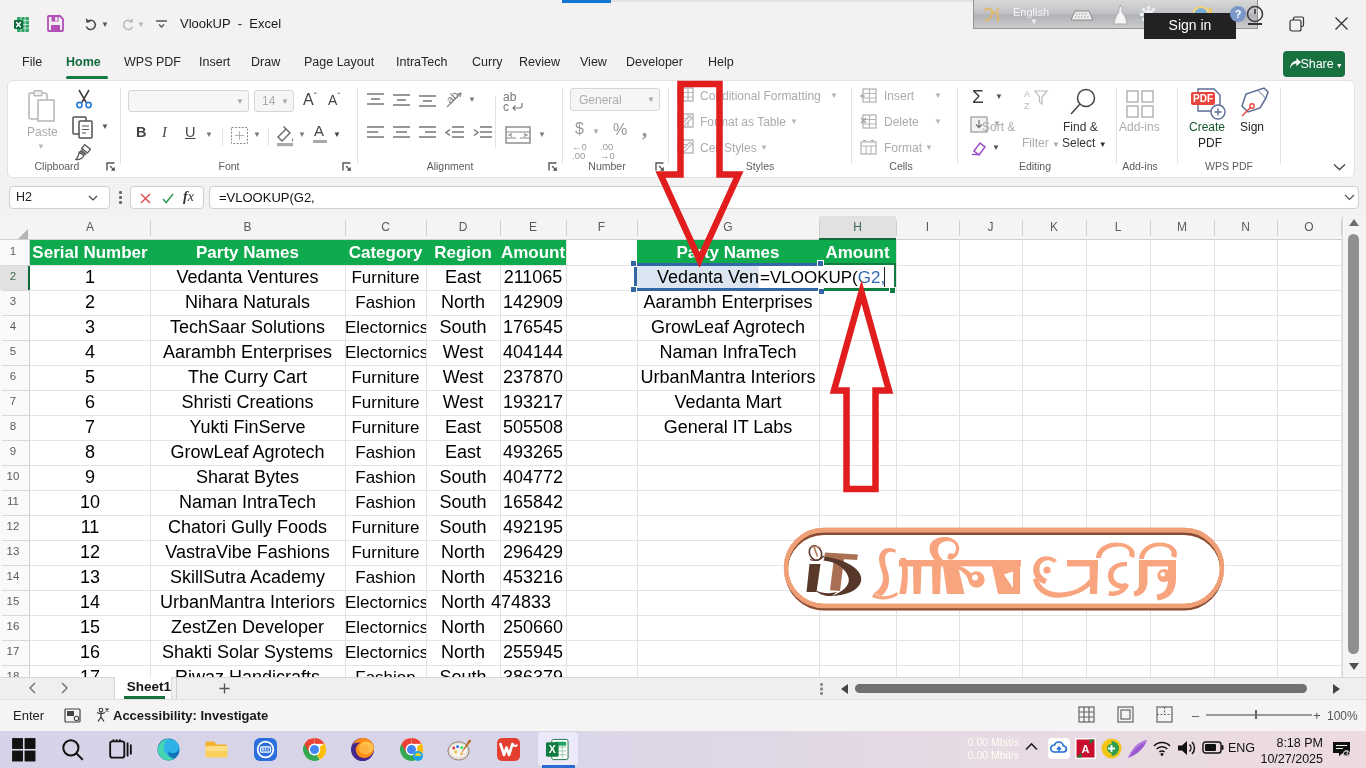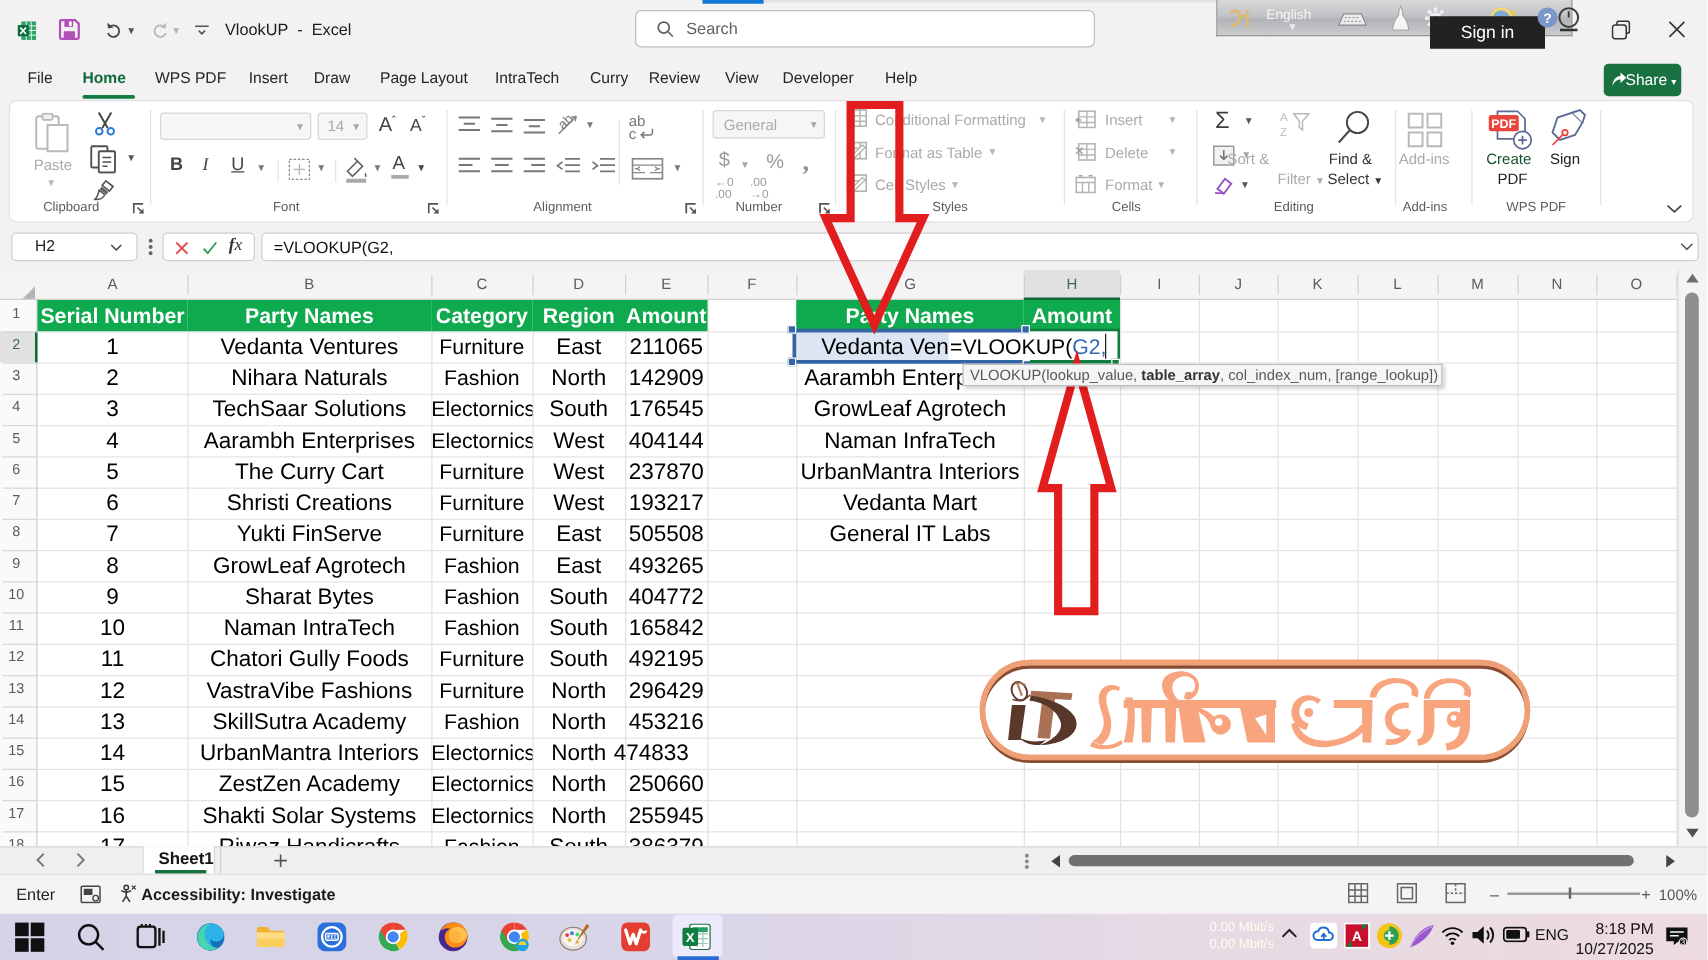--- a/index.html
+++ b/index.html
@@ -24,21 +24,21 @@
 #ribbon{left:7px;top:80px;width:1348px;height:98px;background:#fff;border:1px solid #e2e2e2;border-radius:6px;}
 .gsep{position:absolute;top:88px;width:1px;height:76px;background:#e3e3e3;}
 .glabel{position:absolute;top:160px;font-size:10.5px;color:#5c5c5c;width:80px;text-align:center;}
 .glaunch{position:absolute;top:162px;}
 .dk{color:#444;}
 .combo{position:absolute;background:#f6f6f6;border:1px solid #d6d6d6;border-radius:3px;color:#ababab;font-size:12px;}
 .chev{position:absolute;color:#7a7a7a;font-size:8px;}
 .rtext{position:absolute;font-size:12px;color:#ababab;}
 
 #fbar{left:0;top:179px;width:1366px;height:37px;background:#f3f1f1;}
-#namebox{left:9px;top:186px;width:101px;height:23px;background:#fff;border:1px solid #cfcfcf;border-radius:4px;font-size:12.5px;color:#222;line-height:21px;padding-left:18px;}
+#namebox{left:9px;top:186px;width:101px;height:23px;background:#fff;border:1px solid #cfcfcf;border-radius:4px;font-size:12.5px;color:#222;line-height:21px;padding-left:6px;}
 #fxbox{left:130px;top:186px;width:74px;height:23px;background:#fff;border:1px solid #cfcfcf;border-radius:4px;}
 #finput{left:209px;top:186px;width:1150px;height:23px;background:#fff;border:1px solid #cfcfcf;border-radius:4px;font-size:13px;color:#111;line-height:21px;padding-left:9px;}
 
 #grid{left:0;top:216px;width:1366px;height:461px;background:#fff;overflow:hidden;}
 #colhdr{left:0;top:0;width:1342px;height:24px;background:#f5f4f4;border-bottom:1px solid #cfcfcf;}
 .colname{position:absolute;top:4px;font-size:12px;color:#5b5b5b;text-align:center;}
 .vline{position:absolute;background:#e2e2e2;width:1px;}
 .hline{position:absolute;background:#e4e4e4;height:1px;left:30px;width:1312px;}
 .hdrsep{position:absolute;top:4px;width:1px;height:16px;background:#d0d0d0;}
 #rowhdr{left:0;top:24px;width:30px;height:437px;background:#fbfafa;border-right:1px solid #cfcfcf;}
@@ -82,24 +82,20 @@
 <div class="abs" style="left:101px;top:20px;color:#555;font-size:8px">▼</div>
 <svg class="abs" style="left:120px;top:17px" width="15" height="14" viewBox="0 0 15 14">
       <path d="M11.8 5 A4.6 4.6 0 1 0 12.6 9.4" fill="none" stroke="#b9b9b9" stroke-width="1.5"></path>
       <path d="M13.2 1.2 L12.6 5.8 L8.1 4.9 Z" fill="#b9b9b9"></path>
     </svg>
 <div class="abs" style="left:137px;top:20px;color:#b5b5b5;font-size:8px">▼</div>
 <svg class="abs" style="left:155px;top:20px" width="13" height="9" viewBox="0 0 13 9">
       <path d="M1 1 H12 M4 4.5 L6.5 7 L9 4.5" fill="none" stroke="#555" stroke-width="1.3"></path>
     </svg>
 <div class="abs" id="title">VlookUP&nbsp;&nbsp;-&nbsp;&nbsp;Excel</div>
-<div class="abs" id="searchbox"><svg style="position:absolute;left:16px;top:7px" width="15" height="15" viewBox="0 0 15 15">
-        <circle cx="6" cy="6" r="4.4" fill="none" stroke="#616161" stroke-width="1.4"></circle>
-        <path d="M9.4 9.4 L13.2 13.2" stroke="#616161" stroke-width="1.4"></path>
-      </svg><span style="margin-left:40px">Search</span></div>
 
 <div class="abs" id="langbar"></div>
 <svg class="abs" style="left:982px;top:5px" width="22" height="20" viewBox="0 0 22 20">
       <g fill="none" stroke="#e0b96a" stroke-width="2">
         <path d="M2 6 C6 2 10 3 10 8 C10 13 6 16 3 15"></path>
         <path d="M10 9 C13 6 16 7 16 11 L16 17"></path>
         <path d="M16 3 L16 6"></path>
       </g>
     </svg>
 <div class="abs" style="left:1013px;top:6px;color:#f5f5f5;font-size:11px">English</div>
@@ -597,21 +593,21 @@
 <div class="cell" style="left:150px;top:349px;width:195px">SkillSutra Academy</div>
 <div class="cell" style="left:345px;top:349px;width:81px;font-size:17px">Fashion</div>
 <div class="cell" style="left:426px;top:349px;width:74px">North</div>
 <div class="cell" style="left:500px;top:349px;width:66px">453216</div>
 <div class="cell" style="left:30px;top:374px;width:120px">14</div>
 <div class="cell" style="left:150px;top:374px;width:195px">UrbanMantra Interiors</div>
 <div class="cell" style="left:345px;top:374px;width:81px;font-size:17px">Electornics</div>
 <div class="cell" style="left:426px;top:374px;width:74px">North</div>
 <div class="cell" style="left:488px;top:374px;width:66px">474833</div>
 <div class="cell" style="left:30px;top:399px;width:120px">15</div>
-<div class="cell" style="left:150px;top:399px;width:195px">ZestZen Academy</div>
+<div class="cell" style="left:150px;top:399px;width:195px">ZestZen Developer</div>
 <div class="cell" style="left:345px;top:399px;width:81px;font-size:17px">Electornics</div>
 <div class="cell" style="left:426px;top:399px;width:74px">North</div>
 <div class="cell" style="left:500px;top:399px;width:66px">250660</div>
 <div class="cell" style="left:30px;top:424px;width:120px">16</div>
 <div class="cell" style="left:150px;top:424px;width:195px">Shakti Solar Systems</div>
 <div class="cell" style="left:345px;top:424px;width:81px;font-size:17px">Electornics</div>
 <div class="cell" style="left:426px;top:424px;width:74px">North</div>
 <div class="cell" style="left:500px;top:424px;width:66px">255945</div>
 <div class="cell" style="left:30px;top:449px;width:120px">17</div>
 <div class="cell" style="left:150px;top:449px;width:195px">Riwaz Handicrafts</div>
@@ -642,21 +638,20 @@
 <div class="abs" style="left:824px;top:72px;width:66px;height:2.5px;background:#0f7c42"></div>
 <div class="abs" style="left:893.5px;top:46.5px;width:2.5px;height:26px;background:#0f7c42"></div>
 <div class="abs" style="left:889px;top:71px;width:7px;height:7px;background:#0f7c42;border:1px solid #fff"></div>
 </div>
 </div>
 
 <svg class="abs" style="left:0;top:0;pointer-events:none" width="1366" height="768" viewBox="0 0 1366 768">
 <path d="M680.5 84 L719.5 84 L719.5 174.5 L738.5 174.5 L699.5 260 L660.5 174.5 L680.5 174.5 Z" fill="none" stroke="#e11d1d" stroke-width="6.5"></path>
 <path d="M861.5 292 L889 390.5 L875.5 390.5 L875.5 489 L846.5 489 L846.5 390.5 L834 390.5 Z" fill="none" stroke="#e11d1d" stroke-width="6.5"></path>
 </svg>
-<div class="abs" id="ftip">VLOOKUP(lookup_value, <b style="color:#333">table_array</b>, col_index_num, [range_lookup])</div>
 <svg class="abs" style="left:780px;top:520px" width="450" height="100" viewBox="0 0 450 100">
 <rect x="6" y="10" width="436" height="76" rx="38" fill="#fff" stroke="#ee9f76" stroke-width="4.4"></rect>
 <rect x="6.3" y="13.6" width="435.4" height="75.4" rx="37.6" fill="none" stroke="#8a4c31" stroke-width="2.8"></rect>
 <rect x="6" y="10" width="436" height="76" rx="38" fill="none" stroke="#ee9f76" stroke-width="4.4"></rect>
 
 <g>
 <ellipse cx="35.5" cy="33" rx="5.8" ry="7.6" fill="none" stroke="#5f3c2e" stroke-width="1.6" transform="rotate(-26 35.5 33)"></ellipse>
 <path d="M30 39.5 q7.5 3 14 -3.5" fill="none" stroke="#5f3c2e" stroke-width="1.1"></path>
 <path d="M31 27.5 q5 -2.5 9.5 .5" fill="none" stroke="#b07b5f" stroke-width="1.3"></path>
 <path d="M34 27 l3.5 9.5" stroke="#b07b5f" stroke-width="1.7"></path>

